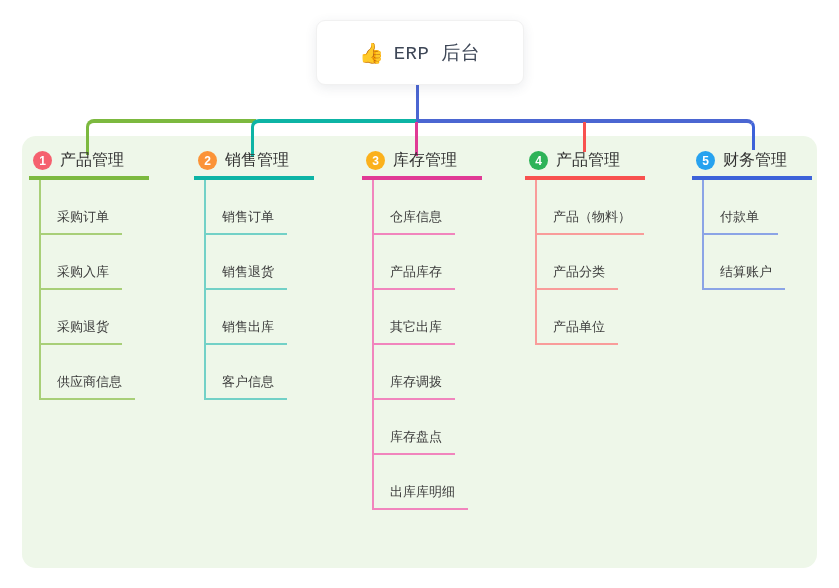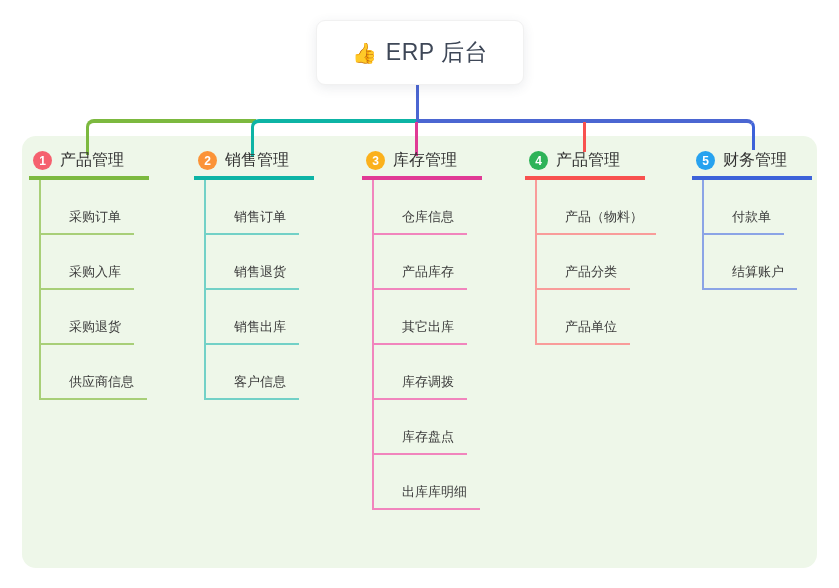--- a/index.html
+++ b/index.html
@@ -9,21 +9,21 @@
   
   .panel{position:absolute;left:22px;top:136px;width:795px;height:432px;
          background:#eef7e9;border-radius:14px;}
 
   
   .root-node{position:absolute;left:316px;top:20px;width:206px;height:63px;
              background:#ffffff;border:1px solid #f1f1f1;border-radius:9px;
              box-shadow:0 3px 12px rgba(60,70,90,.10);
              display:flex;align-items:center;justify-content:center;gap:9px;}
   .root-icon{font-size:20px;line-height:1;}
-  .root-title{font-size:23px;color:#3e4757;font-weight:500;letter-spacing:.5px;}
+  .root-title{font-size:19px;color:#3e4757;font-weight:500;letter-spacing:.5px;font-family:Liberation Mono, monospace;}
 
   
   .stem{position:absolute;left:416px;top:83px;width:3px;height:38px;background:var(--c-blue);}
   .conn-left{position:absolute;left:86px;top:119px;width:167px;height:32px;
              border-top:4px solid var(--c1);border-left:3px solid var(--c1);
              border-top-left-radius:8px;}
   .conn-mid{position:absolute;left:251px;top:119px;width:165px;height:34px;
             border-top:4px solid var(--c2);border-left:3px solid var(--c2);
             border-top-left-radius:8px;}
   .conn-right{position:absolute;left:416px;top:119px;width:336px;height:27px;
@@ -35,21 +35,21 @@
   
   .branch{position:absolute;top:150px;}
   .branch-head{width:116px;display:flex;align-items:center;gap:8px;
                padding:0 0 5px 4px;border-bottom:4px solid var(--line);cursor:pointer;}
   .badge{width:19px;height:19px;border-radius:50%;background:var(--badge);color:#fff;
          font-size:12px;font-weight:bold;display:flex;align-items:center;justify-content:center;
          flex:0 0 19px;}
   .branch-title{font-size:16px;color:#333;white-space:nowrap;}
   .items{margin-left:10px;border-left:2px solid var(--light);width:fit-content;}
   .item{height:55px;display:flex;align-items:flex-end;box-sizing:border-box;
-        padding:0 13px 7px 28px;border-bottom:2px solid var(--light);
+        padding:0 13px 7px 16px;border-bottom:2px solid var(--light);
         width:fit-content;min-width:74px;white-space:nowrap;cursor:pointer;}
   .item-label{font-size:13px;color:#3c3c3c;}
 </style>
 </head>
 <body>
 
 <div class="stage" style="--c-blue: #4b66d2; --c1: #7cb93f; --c2: #0db4a5; --c3: #e03a95; --c4: #f8514f; --c5: #3d62d9;">
 
   <div class="panel"></div>
 

